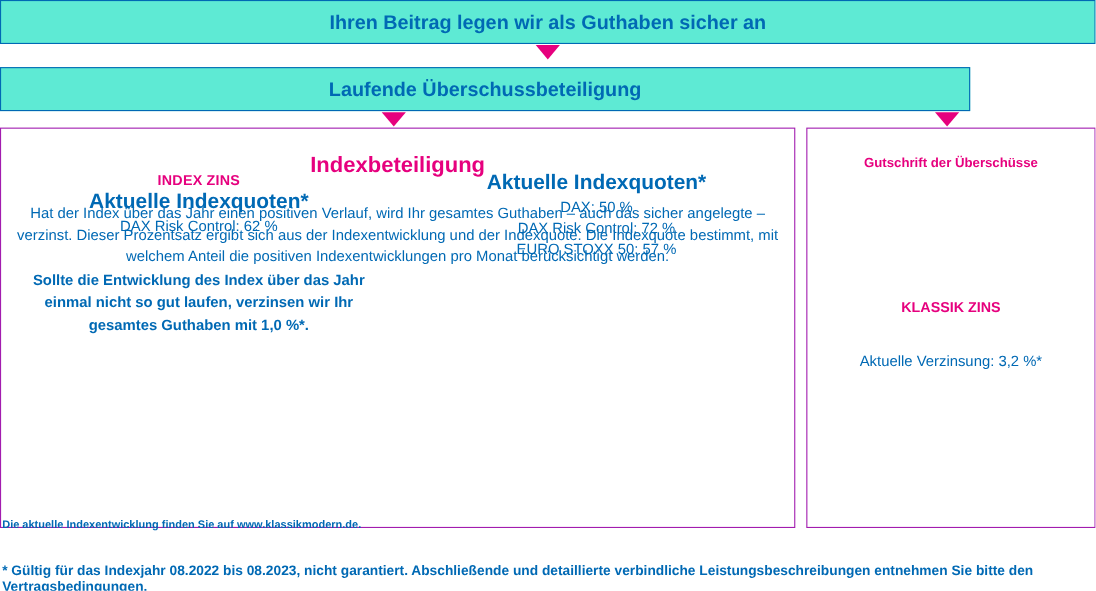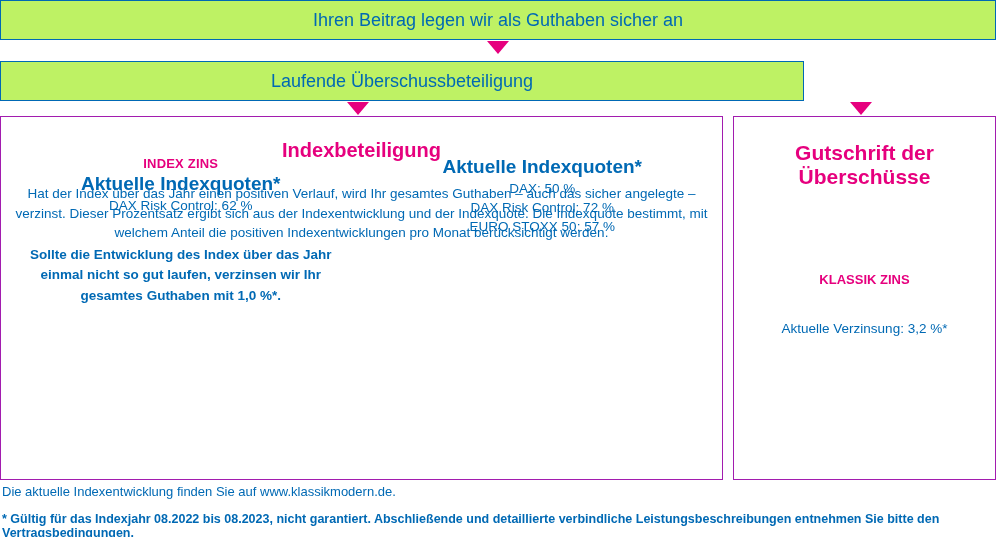--- a/index.html
+++ b/index.html
@@ -18,38 +18,38 @@
     position: relative;
     width: 996px;
     height: 537px;
   }
 
   
   .banner {
     position: absolute;
     box-sizing: border-box;
     border: 1px solid #0069b4;
-    background: #bef264;
+    background: #5eead4;
     display: flex;
     align-items: center;
     justify-content: center;
     color: #0069b4;
-    font-weight: normal;
+    font-weight: bold;
   }
   #banner-top {
     left: 0px;
     top: 0px;
     width: 996px;
     height: 40px;
     font-size: 18px;
   }
   #banner-second {
     left: 0px;
     top: 61px;
-    width: 804px;
+    width: 882px;
     height: 40px;
     font-size: 18px;
   }
 
   
   .arrow {
     position: absolute;
     width: 0;
     height: 0;
     border-left: 11px solid transparent;
@@ -82,21 +82,21 @@
 
   .panel-title {
     text-align: center;
     color: #e6007e;
     font-weight: bold;
     font-size: 20px;
     margin-top: 22px;
     margin-bottom: 0;
   }
   #panel-gutschrift .panel-title {
-    font-size: 21px;
+    font-size: 12px;
     margin-top: 24px;
   }
 
   .intro {
     margin: 22px 14px 0 14px;
     text-align: center;
     font-size: 13.5px;
     line-height: 1.45;
     color: #0069b4;
   }
@@ -166,24 +166,24 @@
     margin-top: 34px;
     font-size: 13.5px;
     font-weight: normal;
     color: #0069b4;
   }
 
   
   .footnote-small {
     position: absolute;
     left: 2px;
-    top: 484px;
-    font-size: 13px;
-    color: #0069b4;
-    font-weight: normal;
+    top: 472px;
+    font-size: 10px;
+    color: #0069b4;
+    font-weight: bold;
   }
   .footnote-main {
     position: absolute;
     left: 2px;
     top: 512px;
     width: 992px;
     font-size: 12.5px;
     color: #0069b4;
     font-weight: bold;
   }

